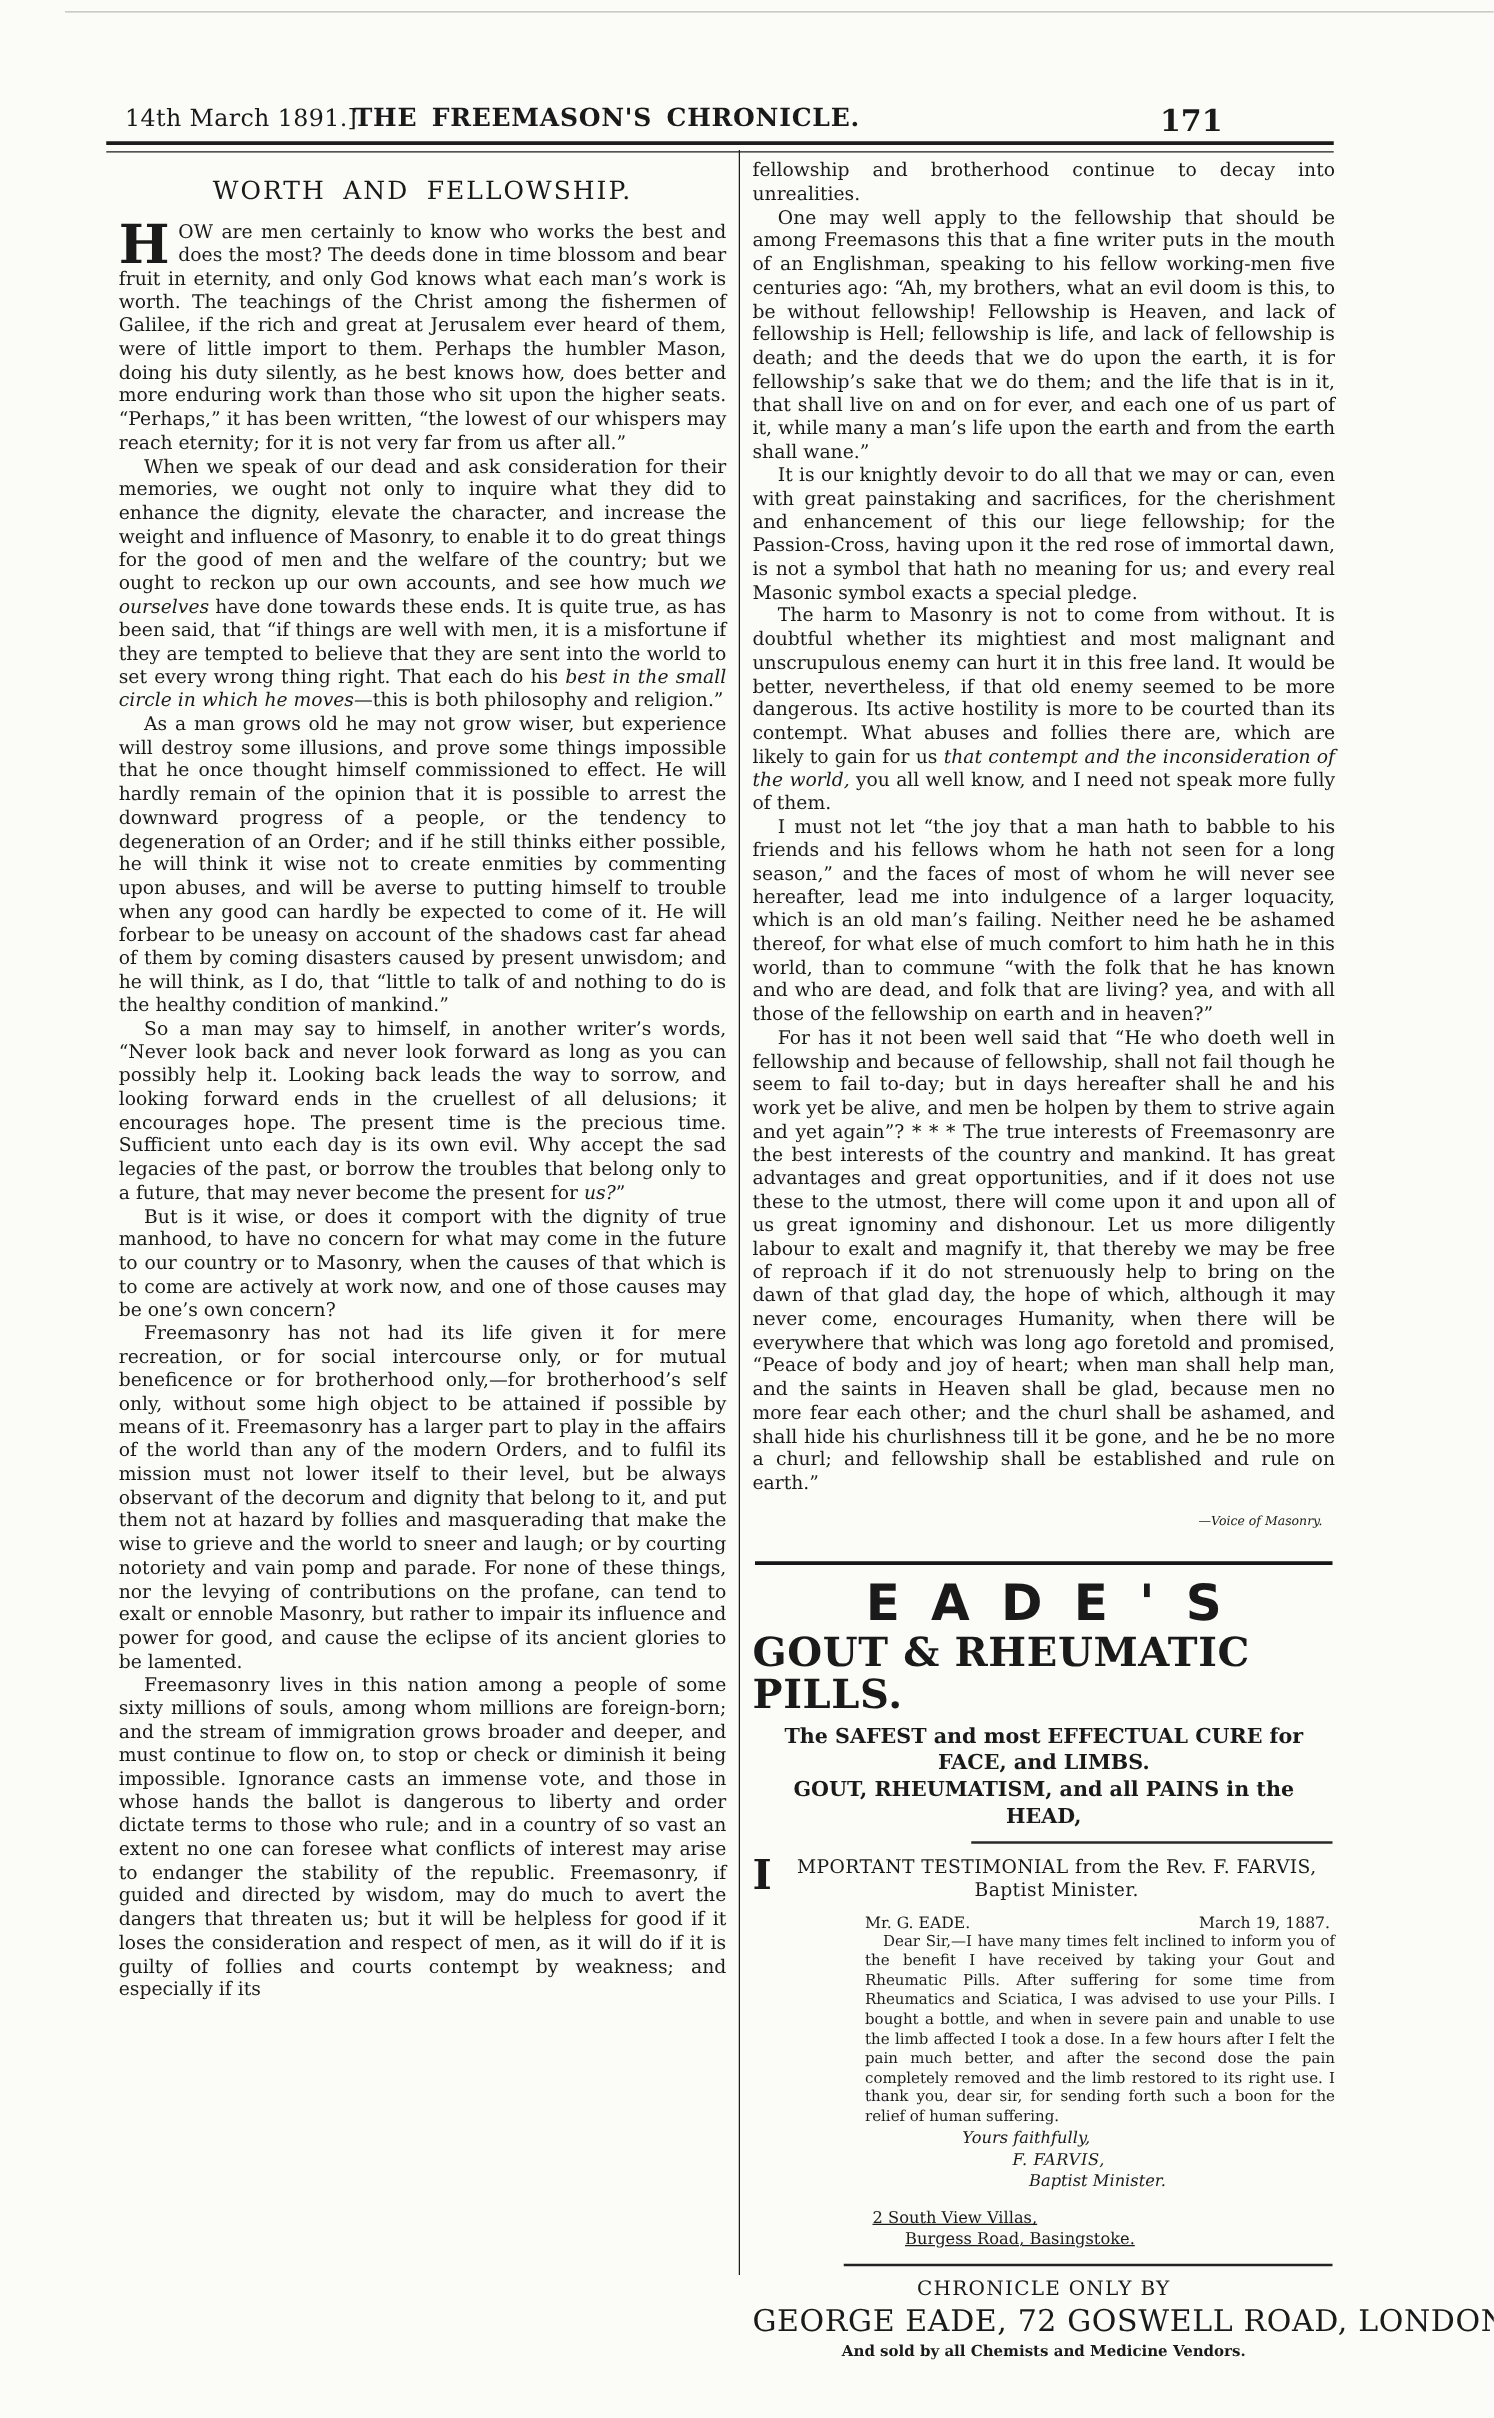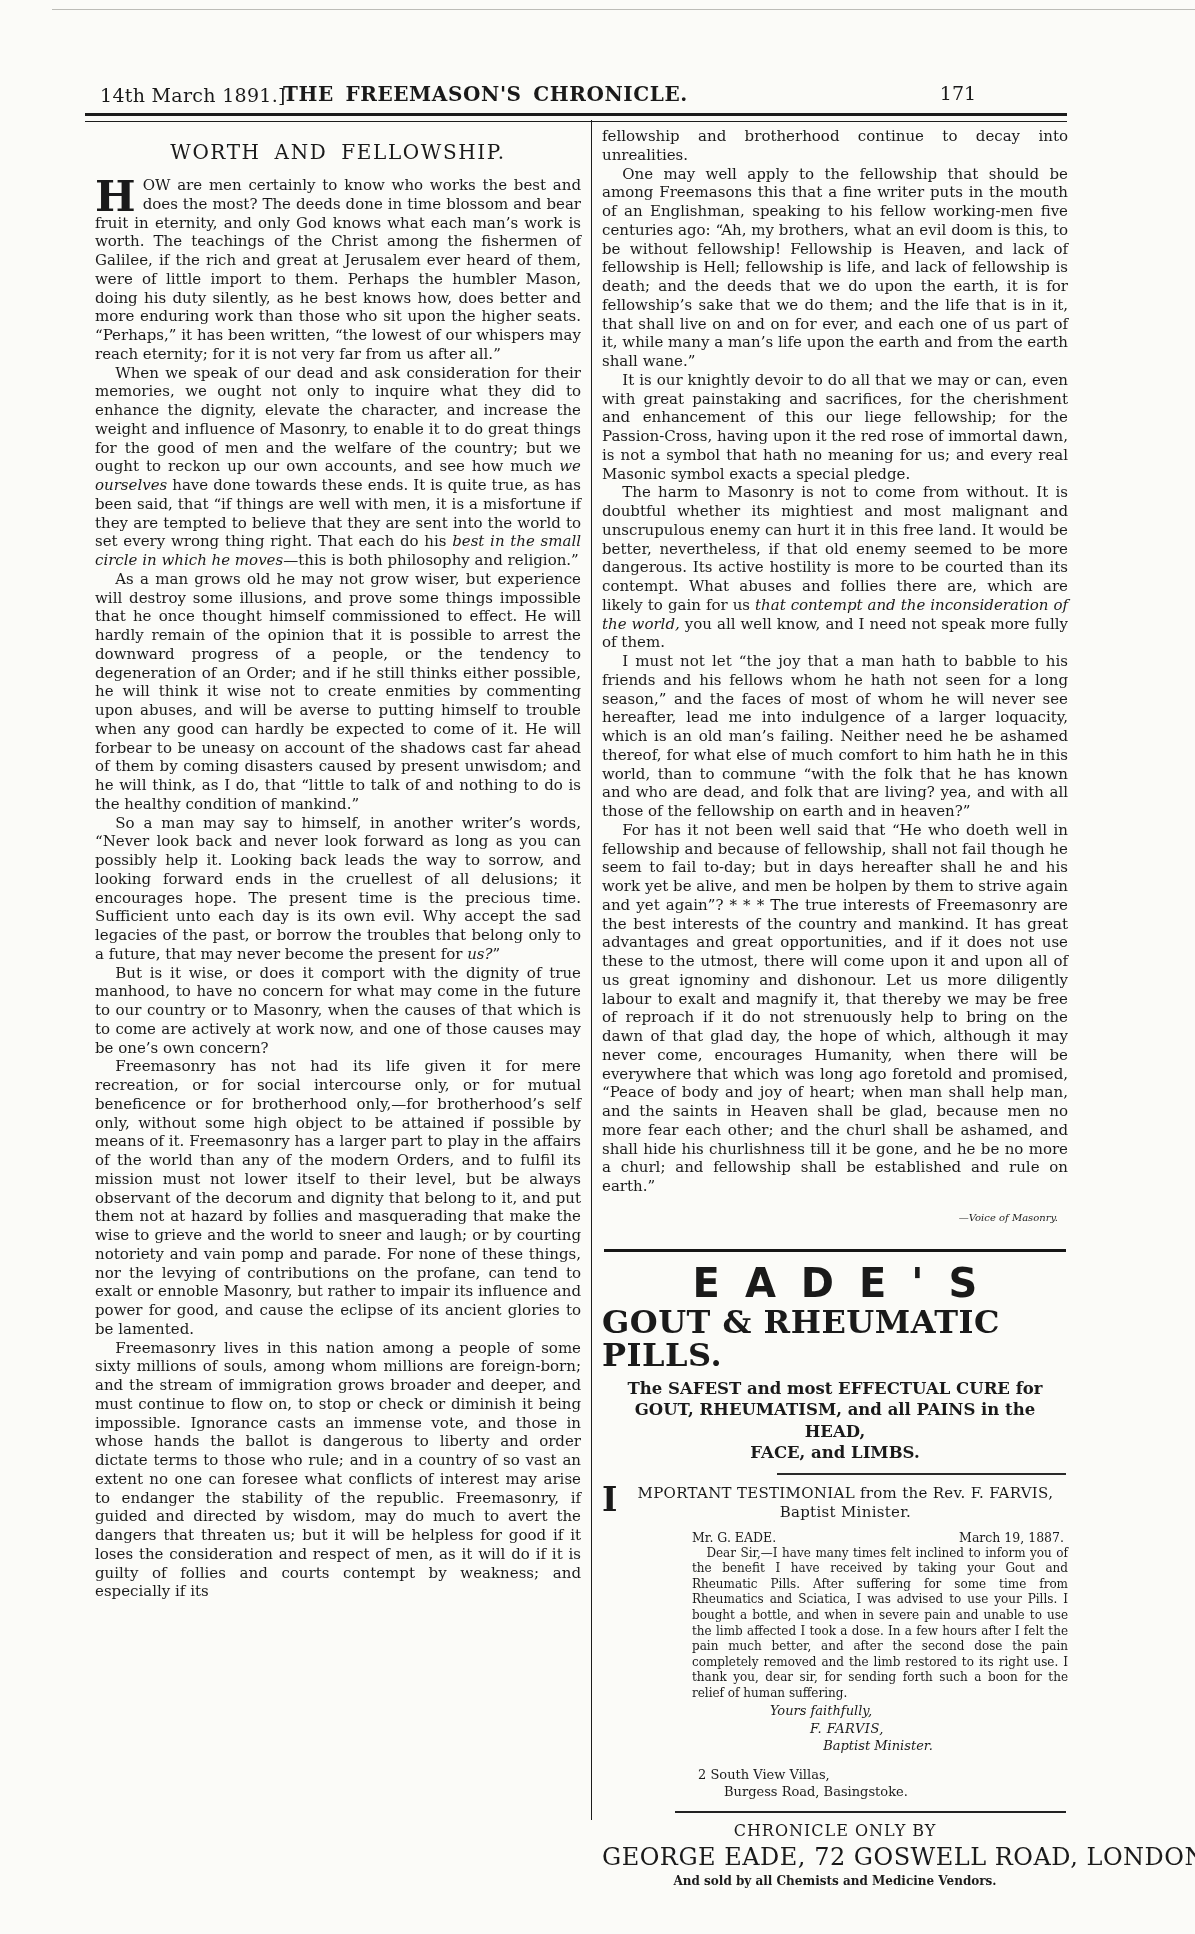--- a/index.html
+++ b/index.html
@@ -12,21 +12,21 @@
     overflow:hidden;
   }
   .scan-topline{
     position:absolute;top:9px;left:52px;width:1143px;height:1px;
     background:#9a9a94;opacity:.65;
   }
   
   .running-head{position:absolute;top:82px;left:0;width:1195px;height:30px;}
   .head-date{position:absolute;left:100px;top:2px;font-size:19px;font-weight:normal;letter-spacing:.3px;}
   .head-masthead{position:absolute;left:283px;top:0;font-size:20px;font-weight:bold;letter-spacing:.6px;word-spacing:4px;}
-  .head-pagenum{position:absolute;left:928px;top:0;width:60px;text-align:center;font-size:19px;font-weight:normal;}
+  .head-pagenum{position:absolute;left:928px;top:0;width:60px;text-align:left;font-size:24px;font-weight:bold;}
   .head-rule{
     position:absolute;top:113px;left:85px;width:982px;height:5px;
     border-top:3px solid #1c1c1c;border-bottom:1px solid #1c1c1c;
   }
   
   .col-divider{position:absolute;left:591px;top:120px;width:1px;height:1700px;background:#1c1c1c;}
   .col-left{position:absolute;left:95px;top:130px;width:486px;}
   .col-right{position:absolute;left:602px;top:127px;width:466px;}
 
   .article-title{
@@ -75,21 +75,21 @@
     margin:7px 4px 1px 90px;font-size:12.5px;
   }
   p.test-body{
     margin:0 0 0 90px;font-size:12px;line-height:1.3;
     text-align:justify;text-indent:1.2em;
   }
   .test-vale{margin:1px 0 0 90px;font-size:13px;line-height:1.3;text-align:center;font-style:italic;}
   .test-vale.v1{padding-right:118px;}
   .test-vale.v2{padding-right:66px;letter-spacing:.5px;}
   .test-vale.v3{padding-right:4px;}
-  .test-address{margin:12px 0 0 96px;font-size:13px;line-height:1.3;}
+  .test-address{margin:12px 0 0 96px;font-size:13px;line-height:1.3;text-decoration:underline;}
   .test-address .line2{padding-left:26px;}
   .ad-rule-bottom{border-top:2px solid #222;width:84%;margin:10px 2px 8px auto;}
   .ad-prepared{text-align:center;font-size:16px;letter-spacing:1px;margin-top:2px;}
   .ad-manufacturer{text-align:center;font-size:24px;letter-spacing:.5px;margin-top:3px;white-space:nowrap;}
   .ad-soldby{text-align:center;font-size:12px;font-weight:bold;margin-top:3px;}
   .ad-price{
     text-align:center;font-size:17px;font-weight:bold;
     letter-spacing:2px;margin-top:4px;
   }
   i{font-style:italic;}
@@ -131,22 +131,22 @@
       <p class="body">For has it not been well said that “He who doeth well in fellowship and because of fellowship, shall not fail though he seem to fail to-day; but in days hereafter shall he and his work yet be alive, and men be holpen by them to strive again and yet again”? * * * The true interests of Freemasonry are the best interests of the country and mankind. It has great advantages and great opportunities, and if it does not use these to the utmost, there will come upon it and upon all of us great ignominy and dishonour. Let us more diligently labour to exalt and magnify it, that thereby we may be free of reproach if it do not strenuously help to bring on the dawn of that glad day, the hope of which, although it may never come, encourages Humanity, when there will be everywhere that which was long ago foretold and promised, “Peace of body and joy of heart; when man shall help man, and the saints in Heaven shall be glad, because men no more fear each other; and the churl shall be ashamed, and shall hide his churlishness till it be gone, and he be no more a churl; and fellowship shall be established and rule on earth.”</p>
     </div>
   <div class="signature">—Voice of Masonry.</div>
 
   <div class="ad">
     <div class="ad-rule-top"></div>
     <div class="ad-brand">EADE'S</div>
     <div class="ad-product">GOUT &amp; RHEUMATIC PILLS.</div>
     <div class="ad-tagline">
       <div>The SAFEST and most EFFECTUAL CURE for</div>
+      <div>FACE, and LIMBS.</div>
       <div>GOUT, RHEUMATISM, and all PAINS in the HEAD,</div>
-      <div>FACE, and LIMBS.</div>
     </div>
     <div class="test-rule"></div>
     <div id="test-heading-slot">
         <p class="test-heading noindent"><span class="dropcap">I</span>MPORTANT TESTIMONIAL from the Rev. F. FARVIS, Baptist Minister.</p>
       </div>
     <div class="test-meta">
       <span>Mr. G. EADE.</span>
       <span>March 19, 1887.</span>
     </div>
     <div id="test-body-slot">

